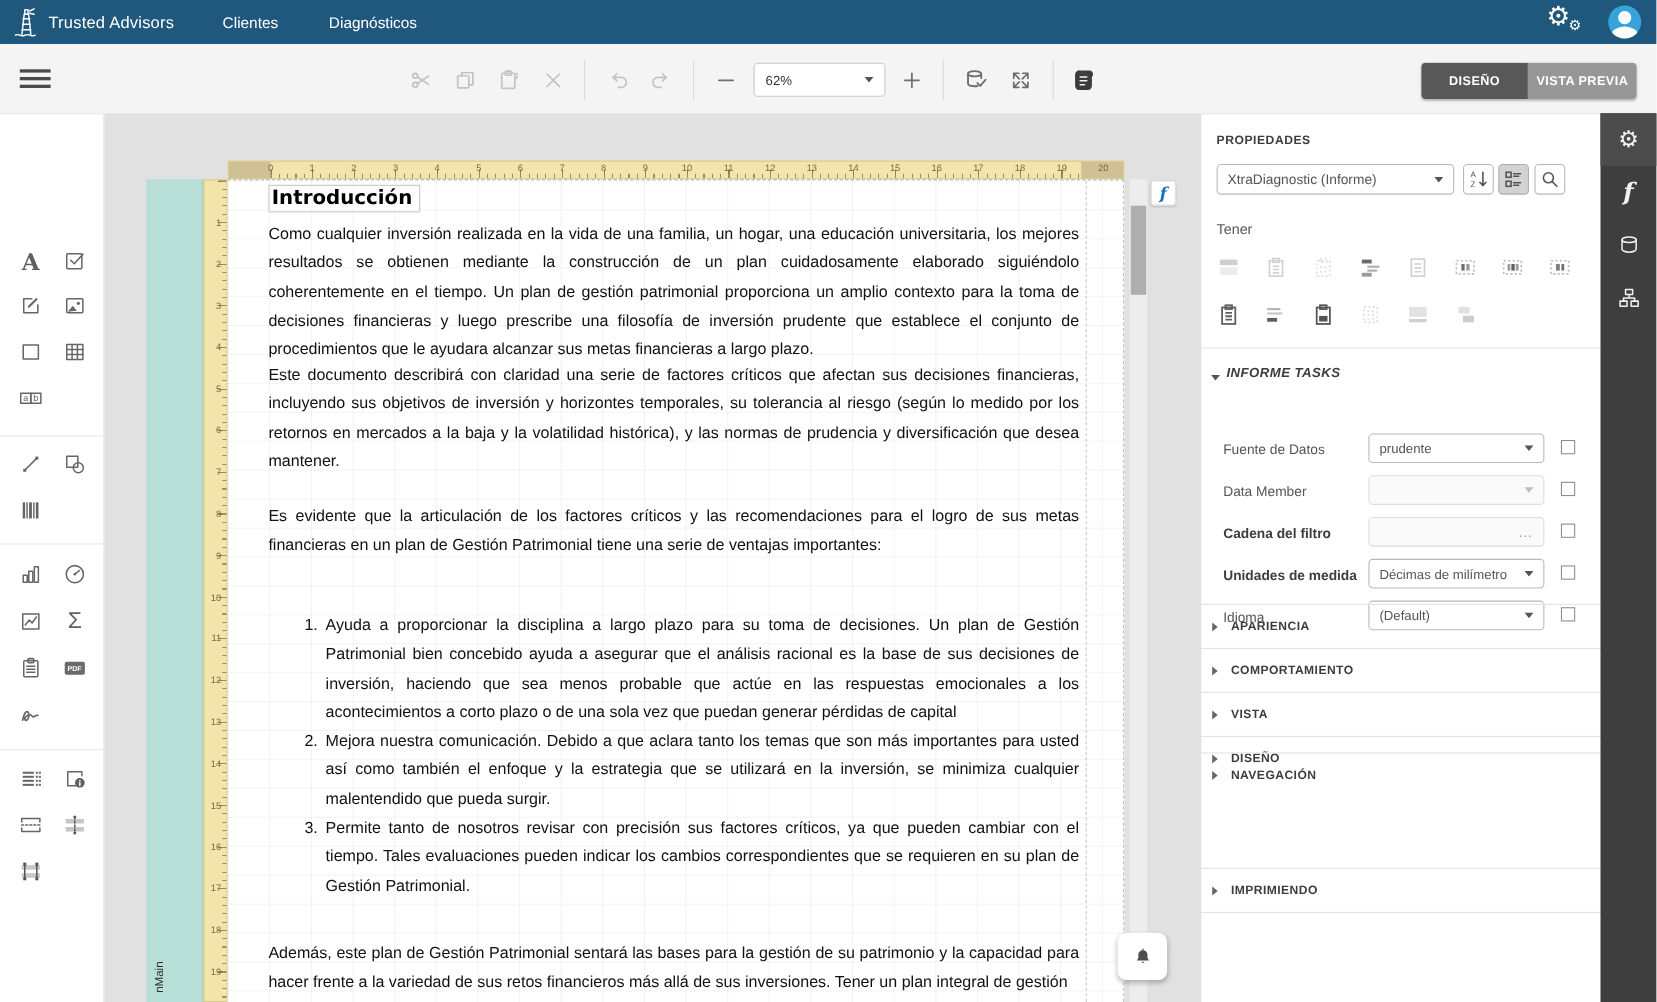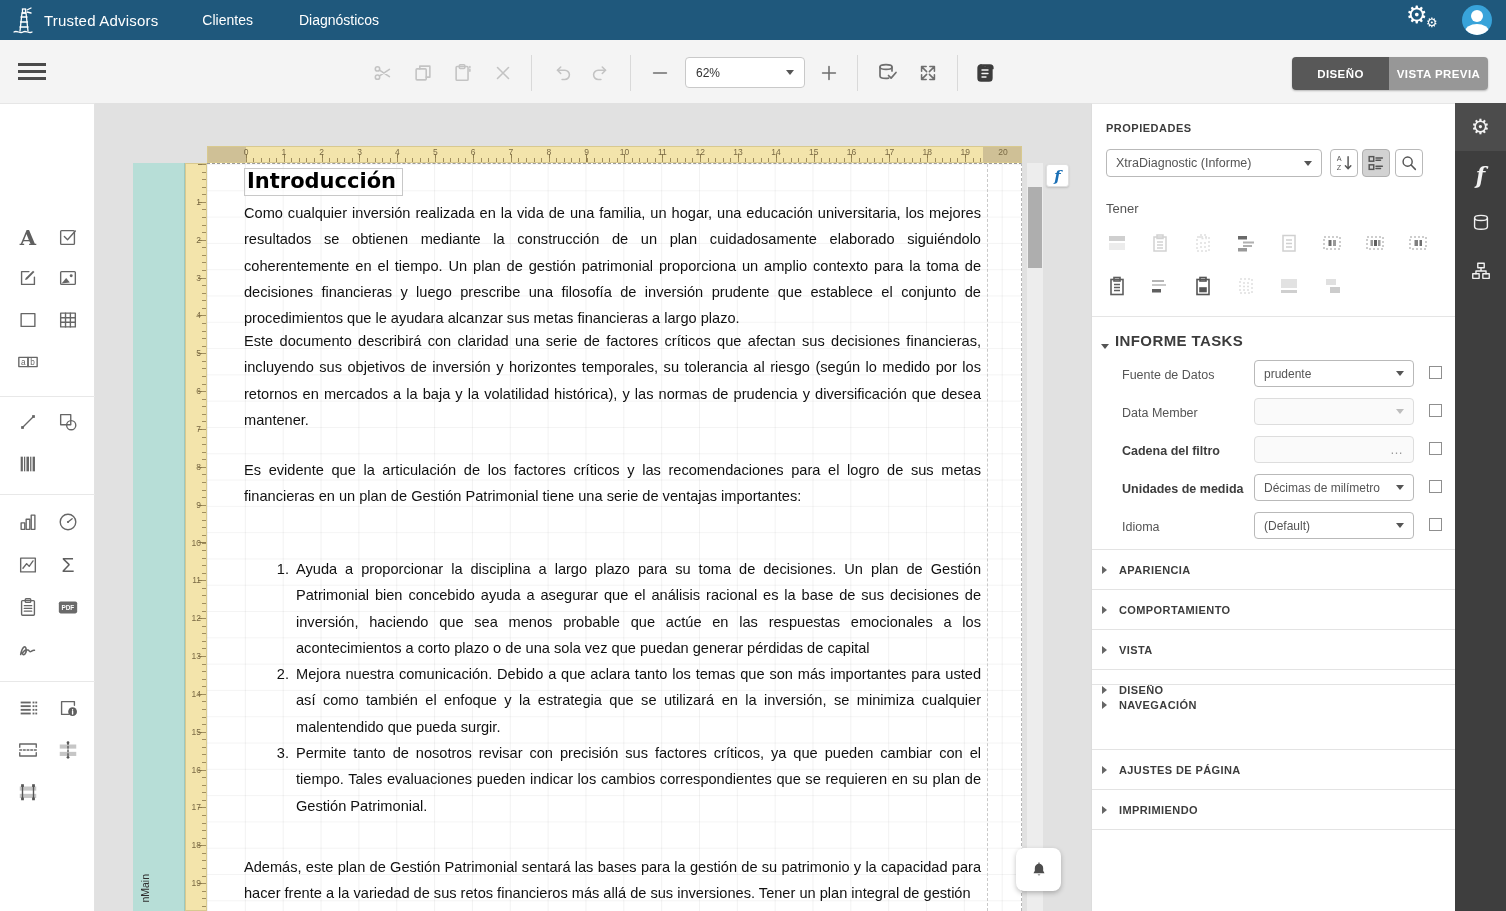--- a/index.html
+++ b/index.html
@@ -58,44 +58,44 @@
     background-image:repeating-linear-gradient(180deg,#a08e5e 0 1px,transparent 1px 7.57px),repeating-linear-gradient(180deg,#8f7d4d 0 1px,transparent 1px 37.85px);
     background-size:4px 100%,8px 100%; background-position:right top,right top; background-repeat:no-repeat; }
   .vnum { position:absolute; right:5px; font-size:8.5px; color:#7a6a45; }
   .tealband { position:absolute; left:38px; top:60px; width:52px; height:748px; background:#b7ded7; border-right:1px solid #9cc8c0; }
   .bandname { position:absolute; left:6px; bottom:8px; writing-mode:vertical-rl; transform:rotate(180deg); font-size:10.5px; color:#2f2f2f; }
   .page { position:absolute; left:112px; top:60px; width:815px; height:748px; background-color:#fff;
     background-image:linear-gradient(to right,rgba(0,0,0,.05) 1px,transparent 1px),linear-gradient(to bottom,rgba(0,0,0,.045) 1px,transparent 1px);
     background-size:37.85px 26.3px; border-top:1px dashed #9a9a9a; border-right:1px dashed #b5b5b5; overflow:hidden; }
   .colguide { position:absolute; left:780px; top:0; bottom:0; border-left:1px dashed #c9c9c9; }
   .doc { position:absolute; left:37px; width:737px; color:#111; font-size:14.6px; line-height:26.3px; text-align:justify; }
-  .doctitle { position:absolute; left:37px; top:4px; font-size:21px; font-weight:bold; font-family:"DejaVu Sans",sans-serif; border:1px solid #c8c8c8; padding:0 6px 2px 2px; background:rgba(255,255,255,.6); }
+  .doctitle { position:absolute; left:37px; top:4px; font-size:18px; font-weight:bold; font-family:"DejaVu Sans",sans-serif; border:1px solid #c8c8c8; padding:0 6px 2px 2px; background:rgba(255,255,255,.6); }
   ol.doclist { list-style:decimal; padding-left:49px; }
   ol.doclist li { padding-left:3px; margin:0; }
   .fxbtn { position:absolute; left:951px; top:61px; width:23px; height:23px; background:#fff; border:1px solid #e0e0e0; border-radius:3px; box-shadow:0 1px 2px rgba(0,0,0,.15); display:flex; align-items:center; justify-content:center; cursor:pointer; }
   .fxbtn span { font-family:"DejaVu Serif",serif; font-style:italic; font-weight:bold; font-size:15px; color:#1a6fb5; }
   .scrolltrack { position:absolute; left:932px; top:60px; width:16px; height:748px; background:#ededed; }
   .scrollthumb { position:absolute; left:1px; top:24px; width:14px; height:81px; background:#aeaeae; cursor:pointer; }
   .bellbtn { position:absolute; left:921px; top:745px; width:45px; height:43px; background:#fff; border-radius:8px; box-shadow:0 2px 5px rgba(0,0,0,.25); display:flex; align-items:center; justify-content:center; cursor:pointer; }
 
   
   .props { position:absolute; left:1091px; top:103px; width:364px; height:808px; background:#fff; border-left:1px solid #dcdcdc; border-top:1px solid #e6e6e6; font-family:"Liberation Sans",sans-serif; }
   .phead { position:absolute; left:14px; top:18px; font-size:11px; font-weight:bold; letter-spacing:.5px; color:#3c3c3c; }
   .selector { position:absolute; left:14px; top:45px; width:216px; height:28px; border:1px solid #b9b9b9; border-radius:4px; background:#fff; display:flex; align-items:center; padding:0 9px; font-size:12.5px; color:#555; cursor:pointer; }
   .selector .caret { margin-left:auto; }
   .sqbtn { position:absolute; top:45px; width:28px; height:28px; border:1px solid #b9b9b9; border-radius:4px; background:#fff; display:flex; align-items:center; justify-content:center; color:#555; cursor:pointer; }
   .sqbtn svg { stroke:currentColor; fill:none; stroke-width:1.6; stroke-linecap:round; }
   .sqbtn.active { background:#d2d2d2; border-color:#b0b0b0; }
   .bandslabel { position:absolute; left:14px; top:97px; font-size:13px; color:#555; }
   .bico { position:absolute; width:22px; height:22px; cursor:pointer; }
   .pdivider { position:absolute; left:0; top:212px; width:364px; height:1px; background:#e5e5e5; }
-  .taskshead { position:absolute; left:9px; top:228px; font-size:15px; font-weight:bold; color:#3c3c3c; letter-spacing:.4px; display:flex; align-items:flex-end; gap:6px; cursor:pointer; }
+  .taskshead { position:absolute; left:9px; top:228px; font-size:12px; font-weight:bold; color:#3c3c3c; letter-spacing:.4px; display:flex; align-items:flex-end; gap:6px; cursor:pointer;font-style:italic; }
   .tridown { width:0; height:0; border-left:4px solid transparent; border-right:4px solid transparent; border-top:5px solid #555; }
   .triright { width:0; height:0; border-top:4px solid transparent; border-bottom:4px solid transparent; border-left:5px solid #666; }
-  .prow { position:absolute; left:16px; width:364px; height:38px; }
+  .prow { position:absolute; left:6px; width:364px; height:38px;margin-top:34px; }
   .plabel { position:absolute; left:14px; top:9px; font-size:12.5px; color:#555; }
   .plabel.bold { font-weight:bold; color:#3d3d3d; }
   .pselect { position:absolute; left:146px; top:1px; width:160px; height:27px; border:1px solid #b9b9b9; border-radius:4px; background:#fff; display:flex; align-items:center; padding:0 9px; font-size:12px; color:#555; cursor:pointer; }
   .pselect .caret { margin-left:auto; }
   .pselect.disabled { background:#fafafa; border-color:#ddd; }
   .pselect.disabled .caret { border-top-color:#bdbdbd; }
   .pellipsis { color:#9a9a9a; margin-left:auto; font-size:13px; letter-spacing:1px; }
   .pcheck { position:absolute; left:321px; top:7px; width:13px; height:13px; border:1px solid #8f8f8f; background:#fff; cursor:pointer; }
   .acc { position:absolute; left:0; width:364px; height:40px; border-top:1px solid #e3e3e3; display:flex; align-items:center; gap:12px; padding-left:10px; font-size:11px; font-weight:bold; color:#3c3c3c; letter-spacing:.4px; cursor:pointer; }
   .accend { position:absolute; left:0; width:364px; height:1px; background:#e3e3e3; }
@@ -634,24 +634,20 @@
         <span>VISTA</span>
       </div>
     <div class="acc" style="top:565px">
         <span class="triright"></span>
         <span>DISEÑO</span>
       </div>
     <div class="acc" style="top:580px">
         <span class="triright"></span>
         <span>NAVEGACIÓN</span>
       </div>
-    <div class="acc" style="top:645px">
-        <span class="triright"></span>
-        <span>AJUSTES DE PÁGINA</span>
-      </div>
     <div class="acc" style="top:685px">
         <span class="triright"></span>
         <span>IMPRIMIENDO</span>
       </div>
     <div class="accend" style="top:725px"></div>
   </div>
 
   <div class="rail">
     <div class="railtile active" style="top:0">
         <span class="railgear">⚙</span>

